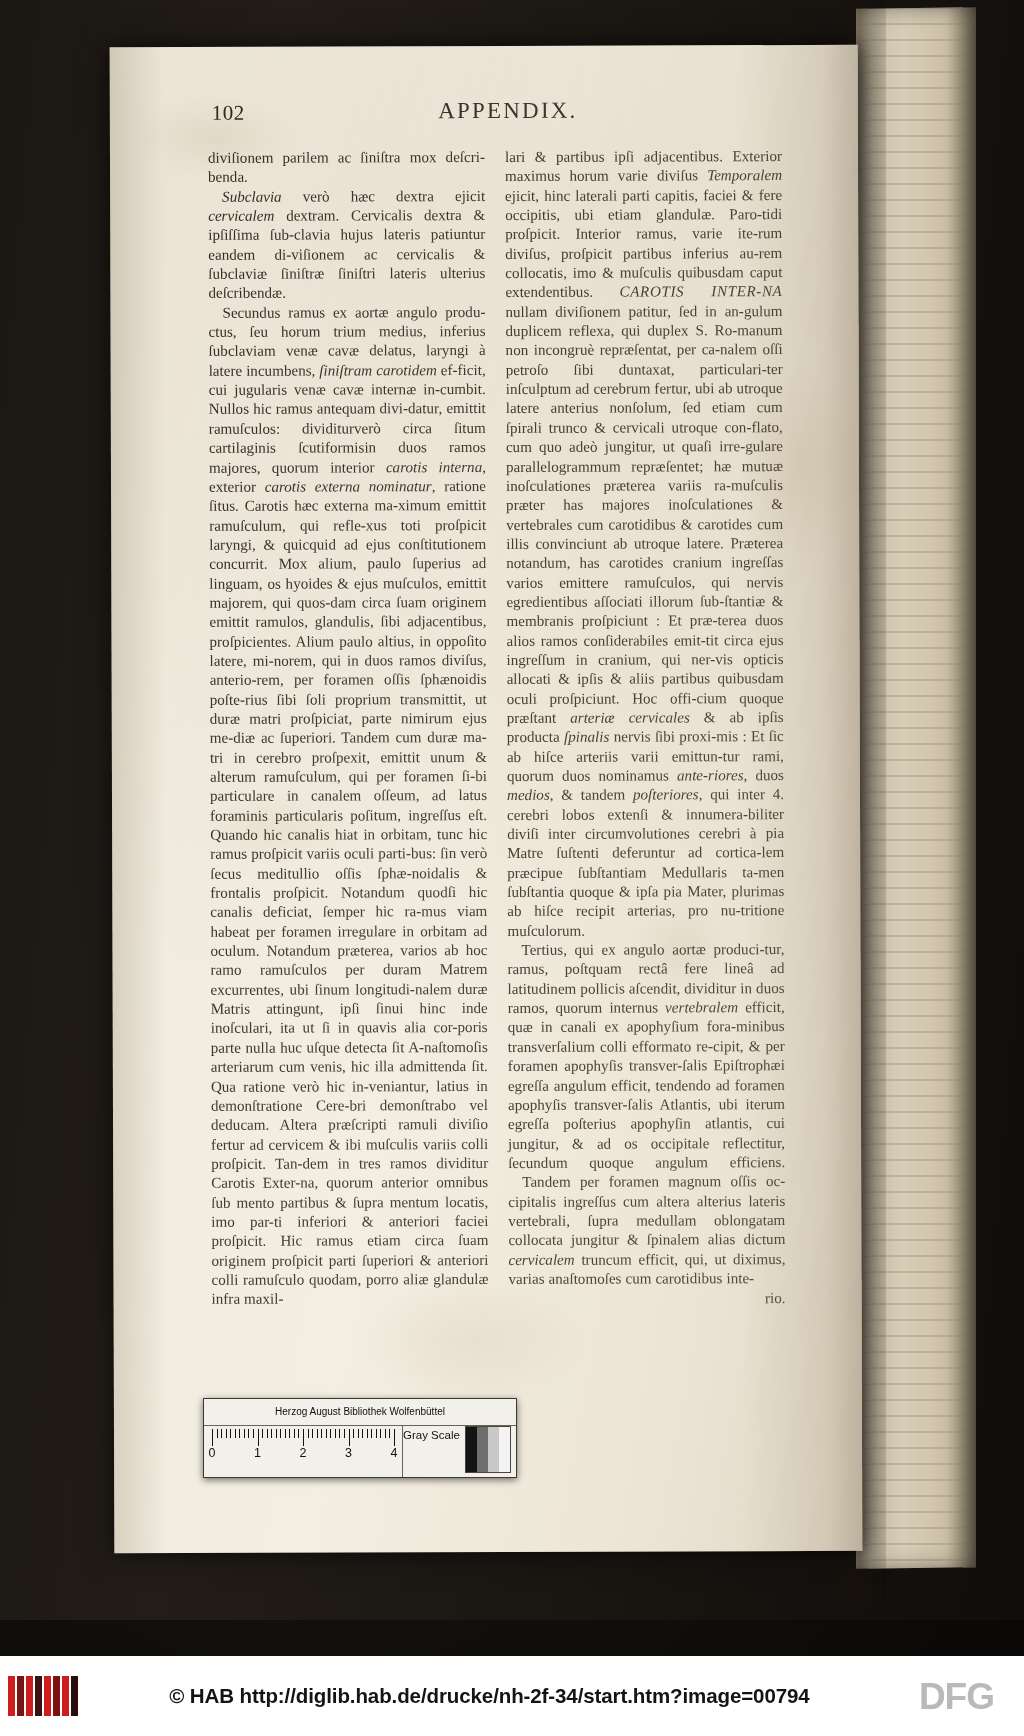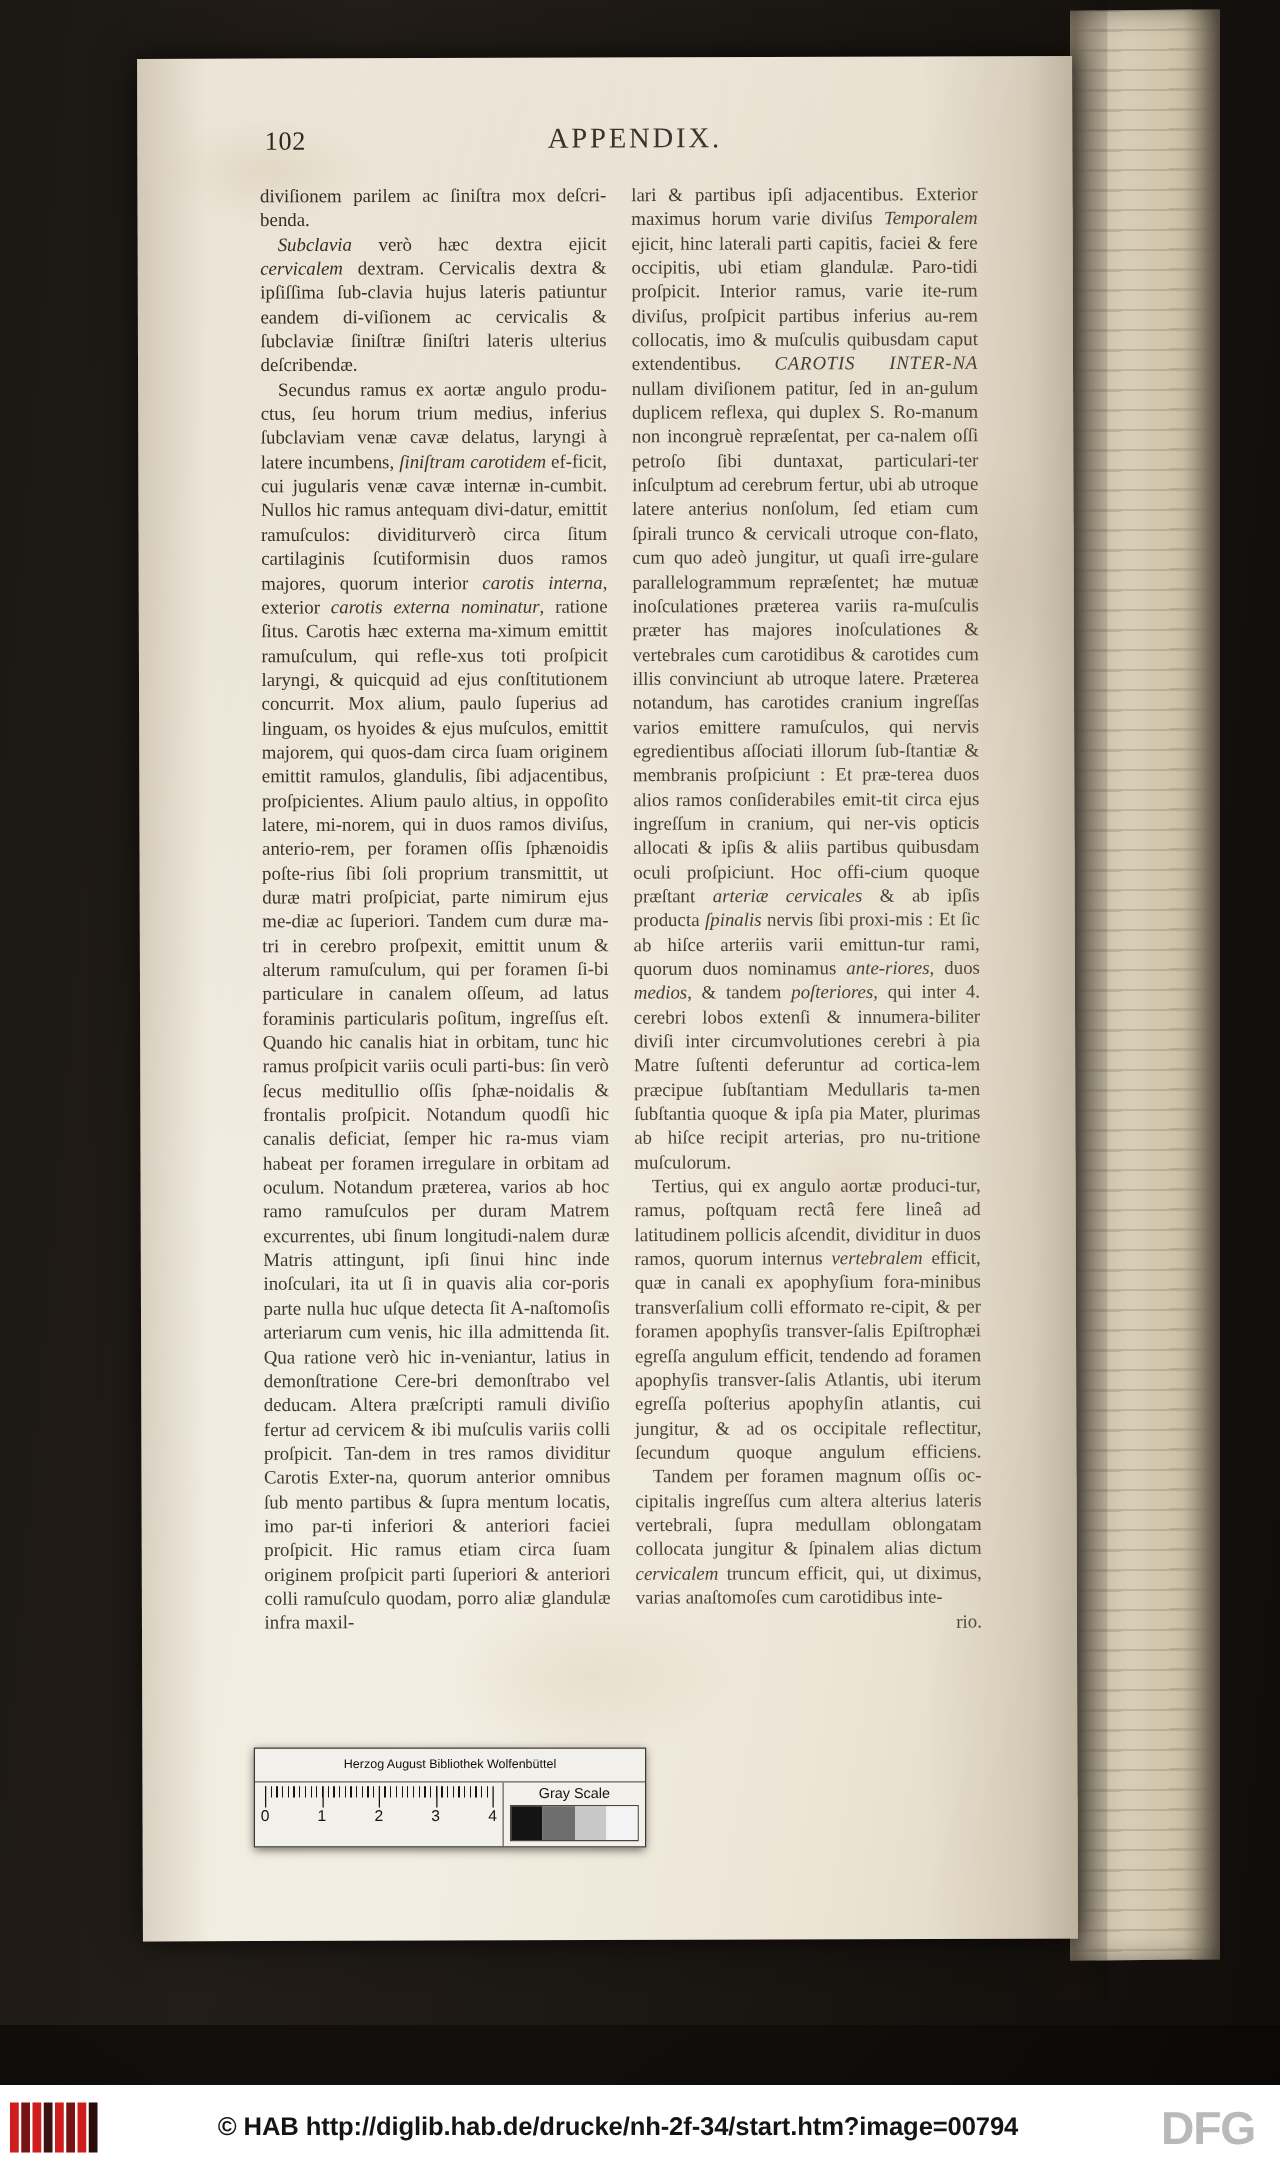--- a/index.html
+++ b/index.html
@@ -258,21 +258,21 @@
     position: absolute;
     top: 0;
     font-family: "Liberation Sans", sans-serif;
     font-size: 12.5px;
     color: #15120f;
     transform: translateX(-50%);
   }
   .grayscale-area {
     flex: 1;
     display: flex;
-    flex-direction: column;
+    flex-direction: row;
   }
   .gs-label {
     height: 18px;
     line-height: 18px;
     text-align: center;
     font-family: "Liberation Sans", sans-serif;
     font-size: 11.5px;
     color: #15120f;
   }
   .gs-patches {
@@ -284,21 +284,21 @@
   .gs-patches div {
     flex: 1;
   }
 
   
   .footer-bar {
     position: absolute;
     left: 0;
     bottom: 0;
     width: 1024px;
-    height: 68px;
+    height: 80px;
     background: #ffffff;
     display: flex;
     align-items: center;
   }
   .color-bars {
     width: 72px;
     height: 40px;
     margin-left: 8px;
     display: flex;
     gap: 2px;
@@ -315,21 +315,21 @@
     font-family: "Liberation Sans", sans-serif;
     font-size: 20.5px;
     font-weight: bold;
     color: #141414;
     letter-spacing: -0.1px;
     white-space: nowrap;
     padding-right: 20px;
   }
   .dfg-logo {
     flex: 0 0 auto;
-    margin-right: 20px;
+    margin-right: 30px;
     font-family: "Liberation Sans", sans-serif;
     font-size: 37px;
     font-weight: bold;
     color: #b9b9b9;
     letter-spacing: -1px;
     line-height: 1;
   }
 </style>
 </head>
 <body>

